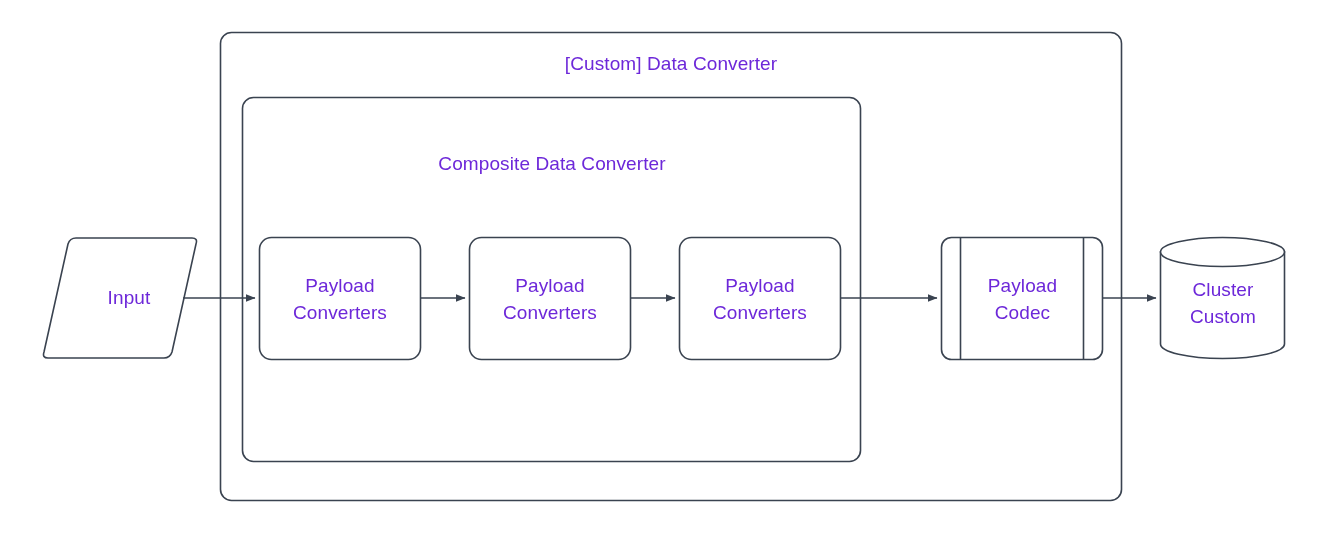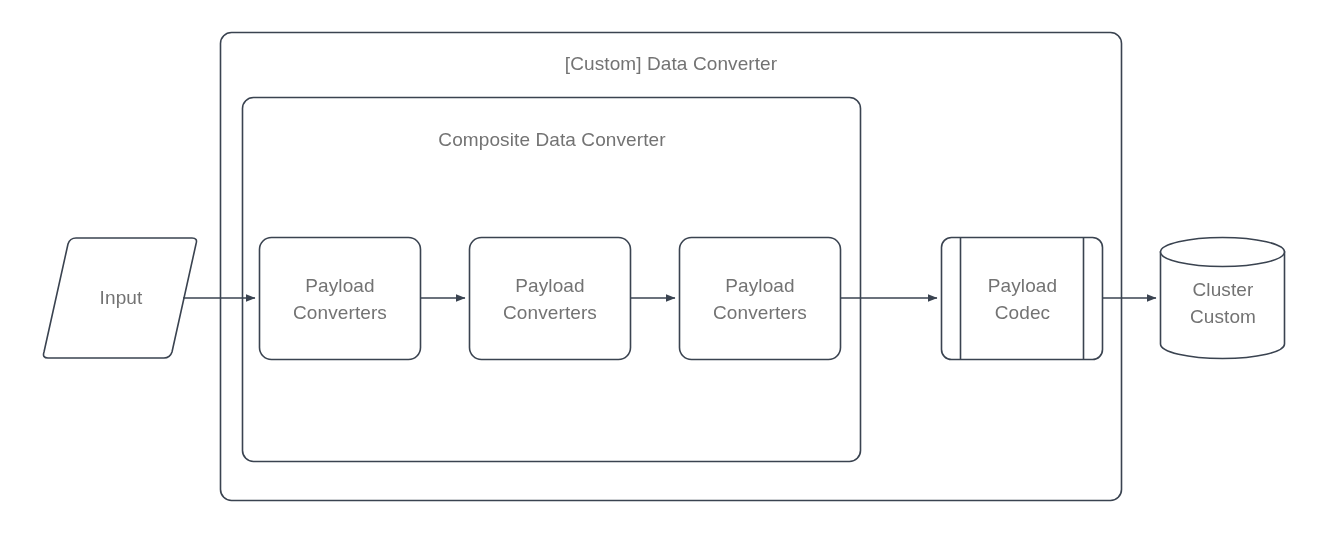--- a/index.html
+++ b/index.html
@@ -32,21 +32,21 @@
     position: absolute;
     left: 0;
     top: 0;
     width: 1320px;
     height: 540px;
     pointer-events: none;
   }
   .lbl {
     position: absolute;
     text-align: center;
-    color: #737373;
+    color: #6d28d9;
     font-family: "Liberation Sans", sans-serif;
     font-size: 19px;
     line-height: 26px;
     white-space: pre-line;
     letter-spacing: 0.1px;
   }
   .lbl-container-title {
     font-size: 19px;
     line-height: 24px;
   }
@@ -114,23 +114,23 @@
 
     <line x1="841" y1="298" x2="937" y2="298" stroke="#3a4350" stroke-width="1.6" marker-end="url(#arrowhead)"></line>
 
     <line x1="1103" y1="298" x2="1156" y2="298" stroke="#3a4350" stroke-width="1.6" marker-end="url(#arrowhead)"></line>
   </svg>
 
   <div class="label-layer">
 
     <div class="lbl lbl-container-title" style="left:220px; top:52px; width:902px;">[Custom] Data Converter</div>
 
-    <div class="lbl lbl-container-title" style="left:242px; top:128px; width:620px;">Composite Data Converter</div>
+    <div class="lbl lbl-container-title" style="left:242px; top:152px; width:620px;">Composite Data Converter</div>
 
-    <div class="lbl vcenter" style="left:44px; top:238px; width:154px; height:120px;">Input</div>
+    <div class="lbl vcenter" style="left:52px; top:238px; width:154px; height:120px;">Input</div>
 
     <div class="lbl lbl-two-line vcenter" style="left:259px; top:237px; width:162px; height:123px;">Payload
 Converters</div>
 
     <div class="lbl lbl-two-line vcenter" style="left:469px; top:237px; width:162px; height:123px;">Payload
 Converters</div>
 
     <div class="lbl lbl-two-line vcenter" style="left:679px; top:237px; width:162px; height:123px;">Payload
 Converters</div>
 

